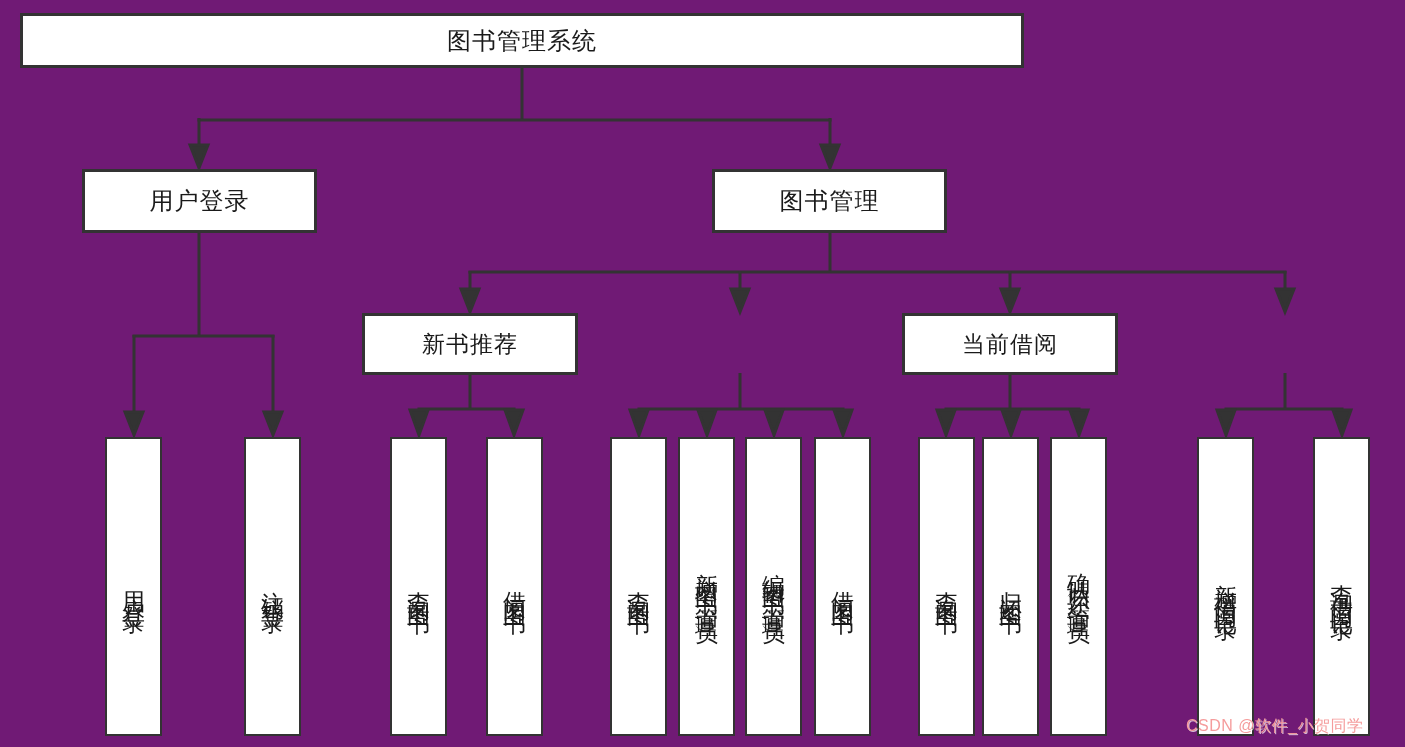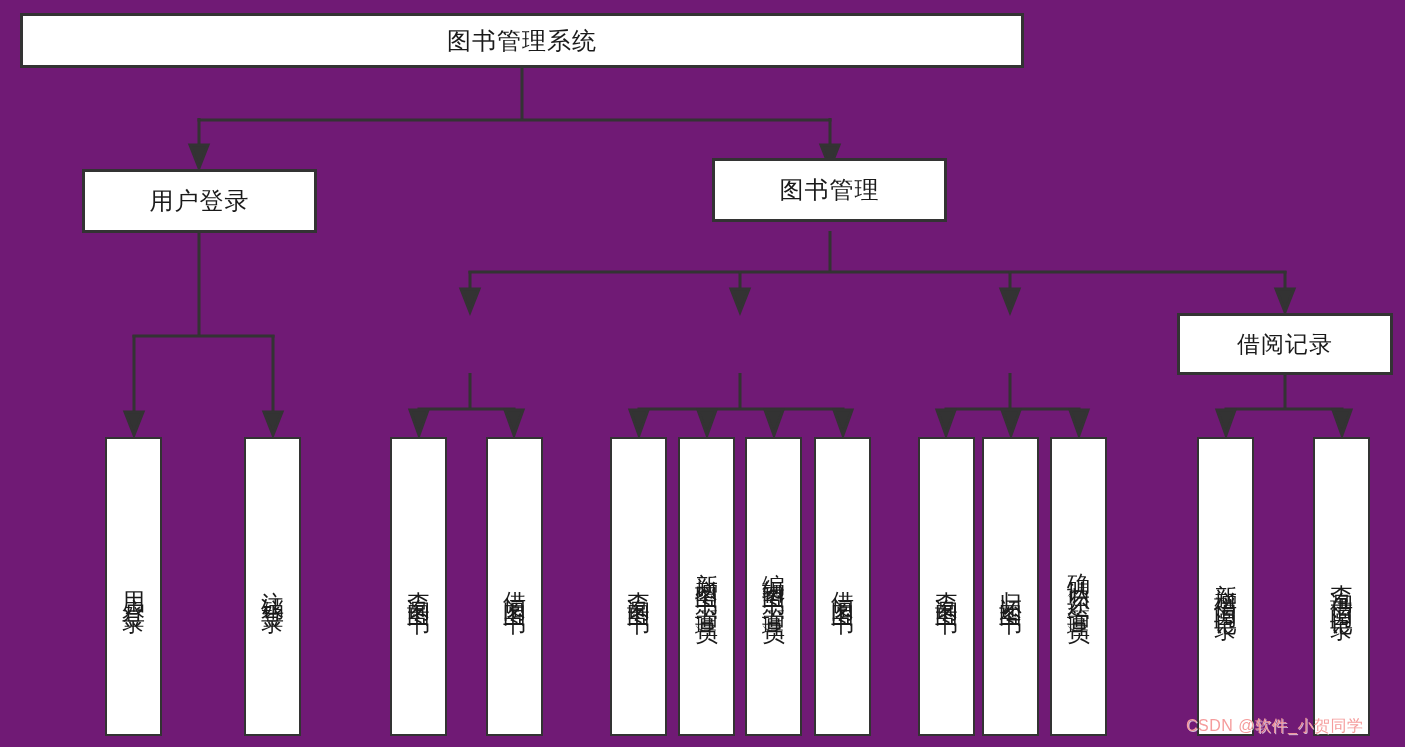--- a/index.html
+++ b/index.html
@@ -83,26 +83,29 @@
     </g>
   </svg>
 
   <div class="box" style="left:20px;top:13px;width:1004px;height:55px">
     <span class="hlabel">图书管理系统</span>
   </div>
 
   <div class="box" style="left:82px;top:169px;width:235px;height:64px">
     <span class="hlabel">用户登录</span>
   </div>
-  <div class="box" style="left:712px;top:158px;width:235px;height:64px">
+  <div class="box" style="left:712px;top:169px;width:235px;height:64px">
     <span class="hlabel">图书管理</span>
   </div>
 
-  <div class="box l3" style="left:1177px;top:313px;width:216px;height:62px">
-    <span class="hlabel">借阅记录</span>
+  <div class="box l3" style="left:362px;top:313px;width:216px;height:62px">
+    <span class="hlabel">新书推荐</span>
+  </div>
+  <div class="box l3" style="left:902px;top:313px;width:216px;height:62px">
+    <span class="hlabel">当前借阅</span>
   </div>
 
   <div class="box leaf" style="left:105px;top:437px;width:57px;height:299px">
     <span class="vlabel">用户登录</span>
   </div>
   <div class="box leaf" style="left:244px;top:437px;width:57px;height:299px">
     <span class="vlabel">注销登录</span>
   </div>
 
   <div class="box leaf" style="left:390px;top:437px;width:57px;height:299px">

